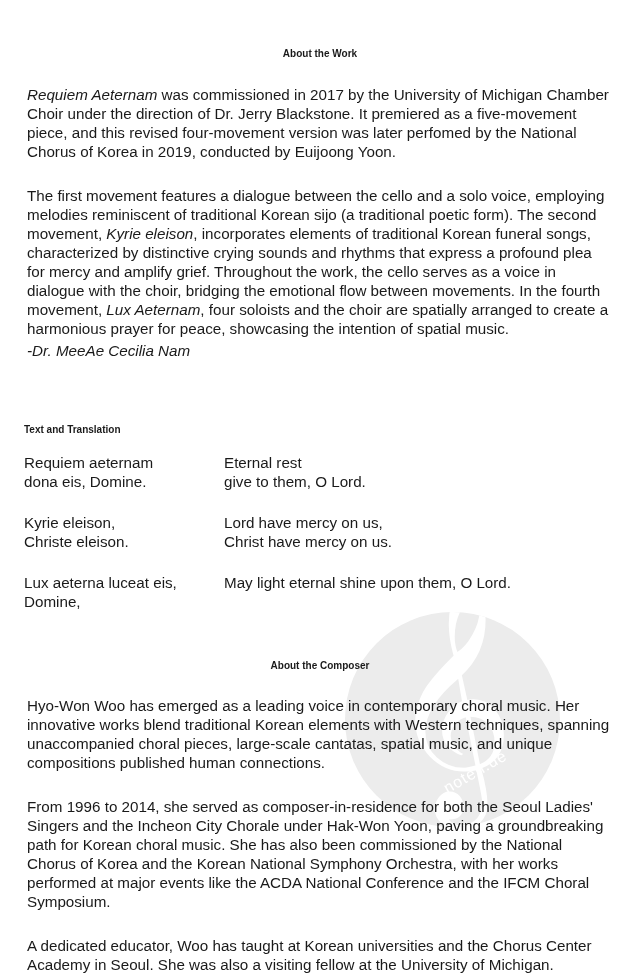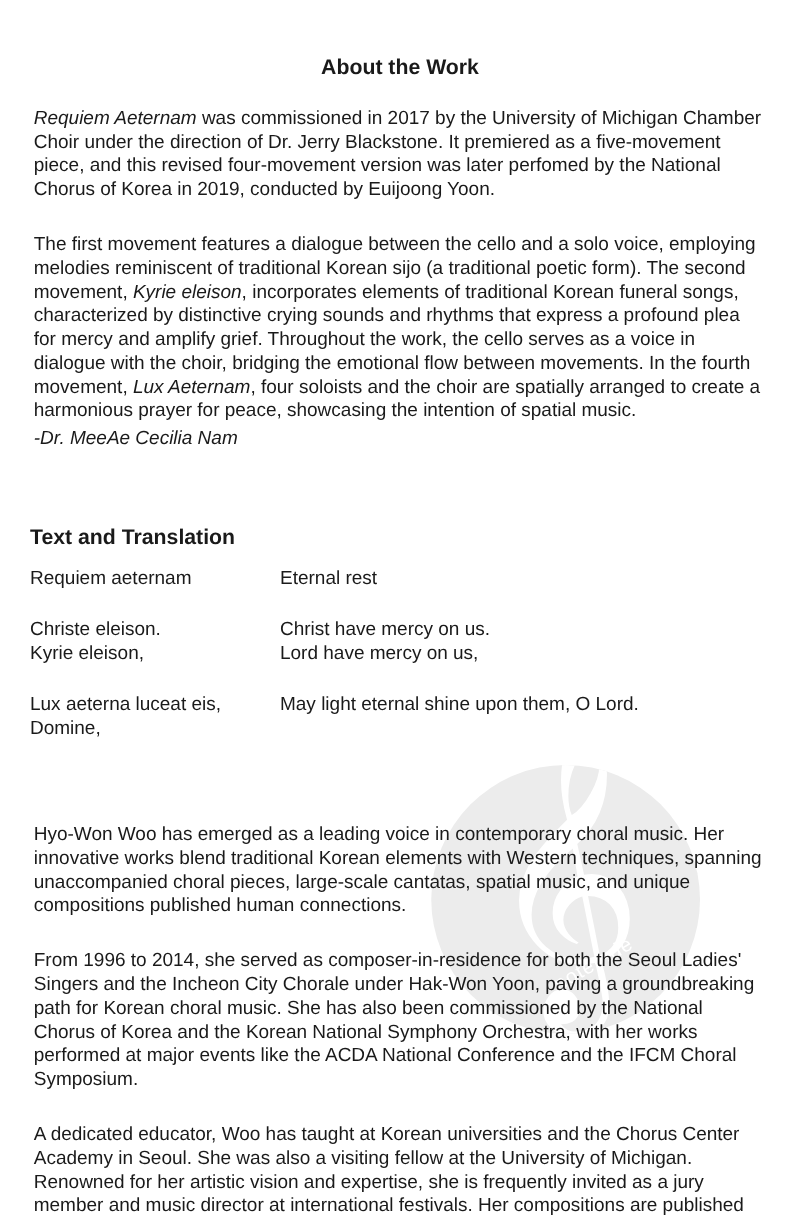--- a/index.html
+++ b/index.html
@@ -5,21 +5,21 @@
   html, body { margin: 0; padding: 0; background: #ffffff; }
   body { width: 640px; height: 977px; position: relative; overflow: hidden;
          font-family: "Liberation Sans", sans-serif; color: #1a1a1a; font-size: 15.2px; line-height: 19px; }
   .watermark { position: absolute; left: 345px; top: 612px; width: 215px; height: 215px;
                border-radius: 50%; background: #ececec; overflow: hidden; }
   .watermark .clef { position: absolute; left: 45px; top: -20px; font-size: 210px; line-height: 1;
                      color: #ffffff; font-family: "DejaVu Serif", serif; }
   .watermark .wm-text { position: absolute; left: 95px; top: 150px; font-size: 16px; color: #ffffff;
                         transform: rotate(-30deg); letter-spacing: 1px; }
   .content { position: relative; padding: 0 24px; }
-  h2 { font-size: 17px; font-weight: bold; margin: 0; }
+  h2 { font-size: 10px; font-weight: bold; margin: 0; }
   .center { text-align: center; }
   p { margin: 3px; }
   i { font-style: italic; }
   .sig { text-align: left; font-style: italic; }
   .tt-row { display: flex; }
   .tt-row .lat { width: 200px; }
   .tt-row .eng { }
 </style>
 </head>
 <body>
@@ -39,37 +39,42 @@
   <p class="sig">-Dr. MeeAe Cecilia Nam</p>
 
   <div style="height:57px"></div>
   <h2>Text and Translation</h2>
   <div style="height:14px"></div>
   <div>
     <div class="tt-row">
         <span class="lat">Requiem aeternam</span>
         <span class="eng">Eternal rest</span>
       </div>
+    <div class="tt-row">
+        <span class="lat">dona eis, Domine.</span>
+        <span class="eng">give to them, O Lord.</span>
+      </div>
     <div style="height:22px"></div>
+    <div class="tt-row">
+        <span class="lat">Kyrie eleison,</span>
+        <span class="eng">Lord have mercy on us,</span>
+      </div>
     <div class="tt-row">
         <span class="lat">Christe eleison.</span>
         <span class="eng">Christ have mercy on us.</span>
-      </div>
-    <div class="tt-row">
-        <span class="lat">Kyrie eleison,</span>
-        <span class="eng">Lord have mercy on us,</span>
       </div>
     <div style="height:22px"></div>
     <div class="tt-row">
         <span class="lat">Lux aeterna luceat eis, Domine,</span>
         <span class="eng">May light eternal shine upon them, O Lord.</span>
       </div>
   </div>
 
   <div style="height:45px"></div>
+  <h2 class="center">About the Composer</h2>
   <div style="height:18px"></div>
   <p>Hyo-Won Woo has emerged as a leading voice in contemporary choral music. Her innovative works blend traditional Korean elements with Western techniques, spanning unaccompanied choral pieces, large-scale cantatas, spatial music, and unique compositions published human connections.</p>
   <div style="height:19px"></div>
   <p>From 1996 to 2014, she served as composer-in-residence for both the Seoul Ladies' Singers and the Incheon City Chorale under Hak-Won Yoon, paving a groundbreaking path for Korean choral music. She has also been commissioned by the National Chorus of Korea and the Korean National Symphony Orchestra, with her works performed at major events like the ACDA National Conference and the IFCM Choral Symposium.</p>
   <div style="height:19px"></div>
   <p>A dedicated educator, Woo has taught at Korean universities and the Chorus Center Academy in Seoul. She was also a visiting fellow at the University of Michigan. Renowned for her artistic vision and expertise, she is frequently invited as a jury member and music director at international festivals. Her compositions are published by Walton Music, Hal Leonard, and the Seoul Chorus Center.</p>
 
 </div>
 
 </body></html>

